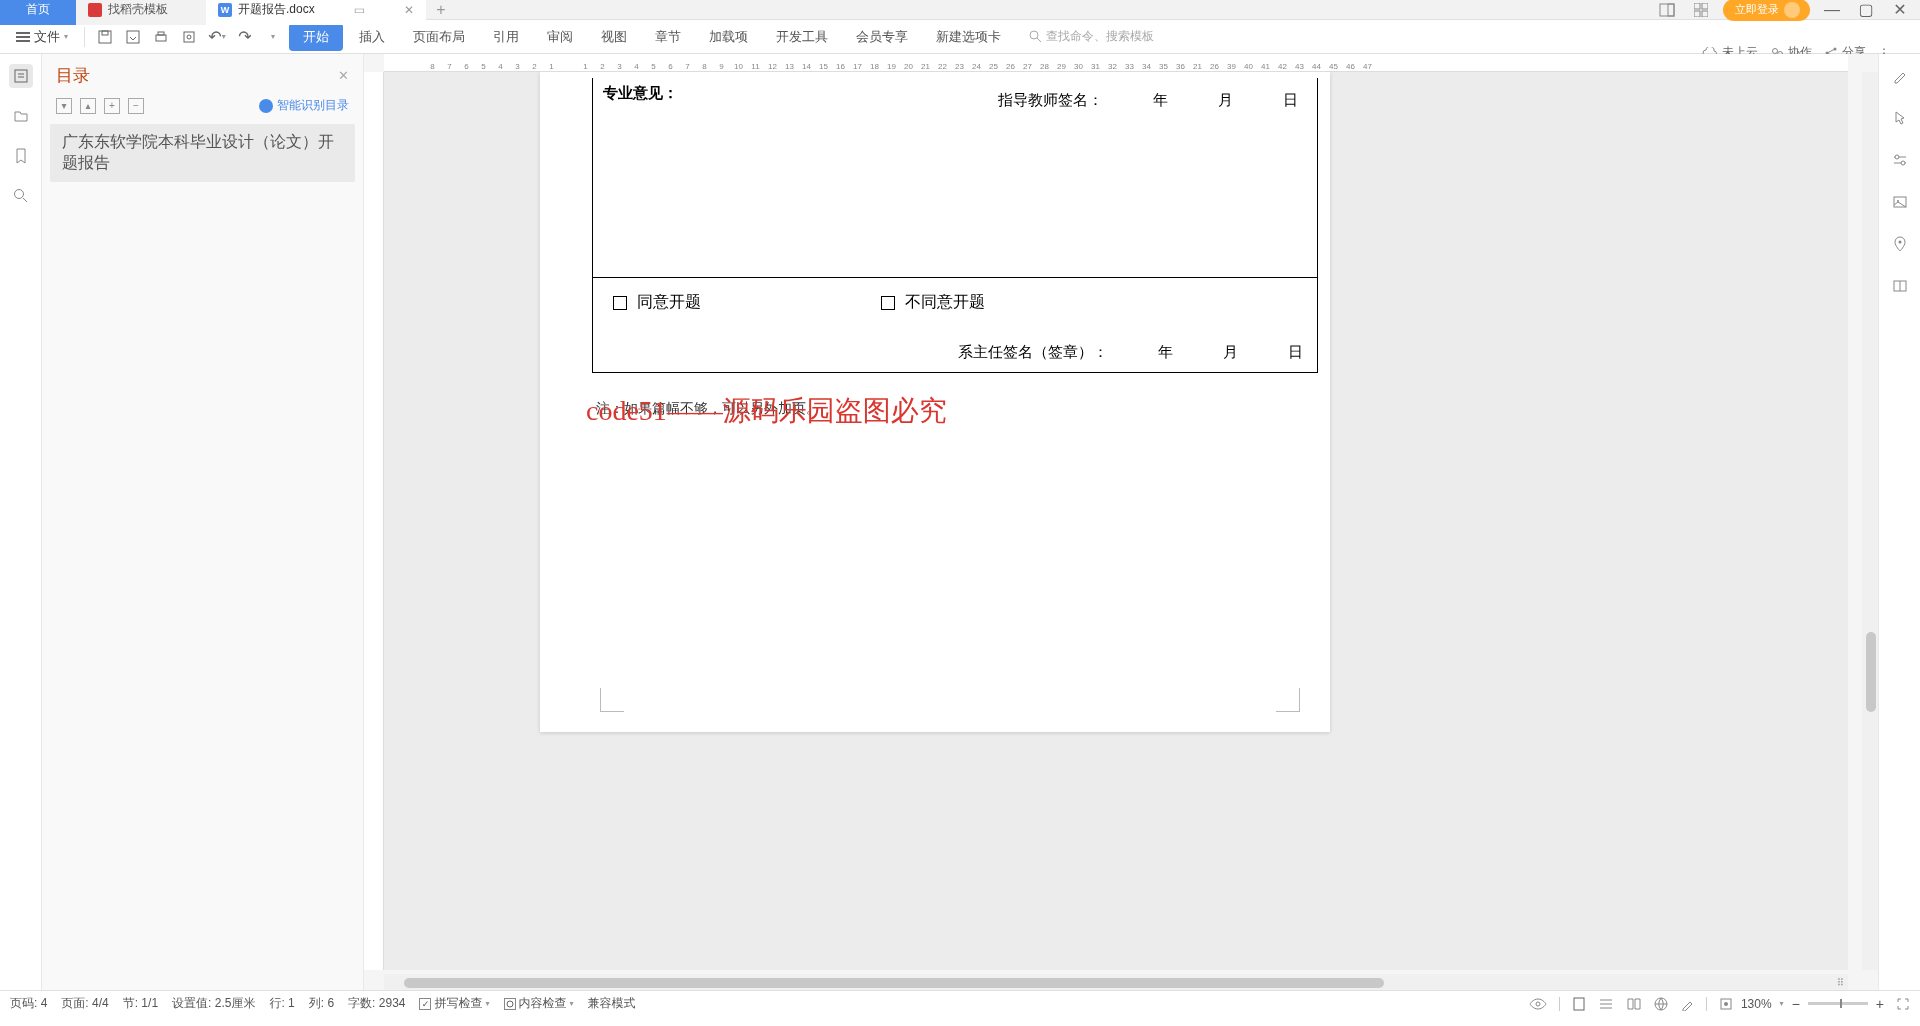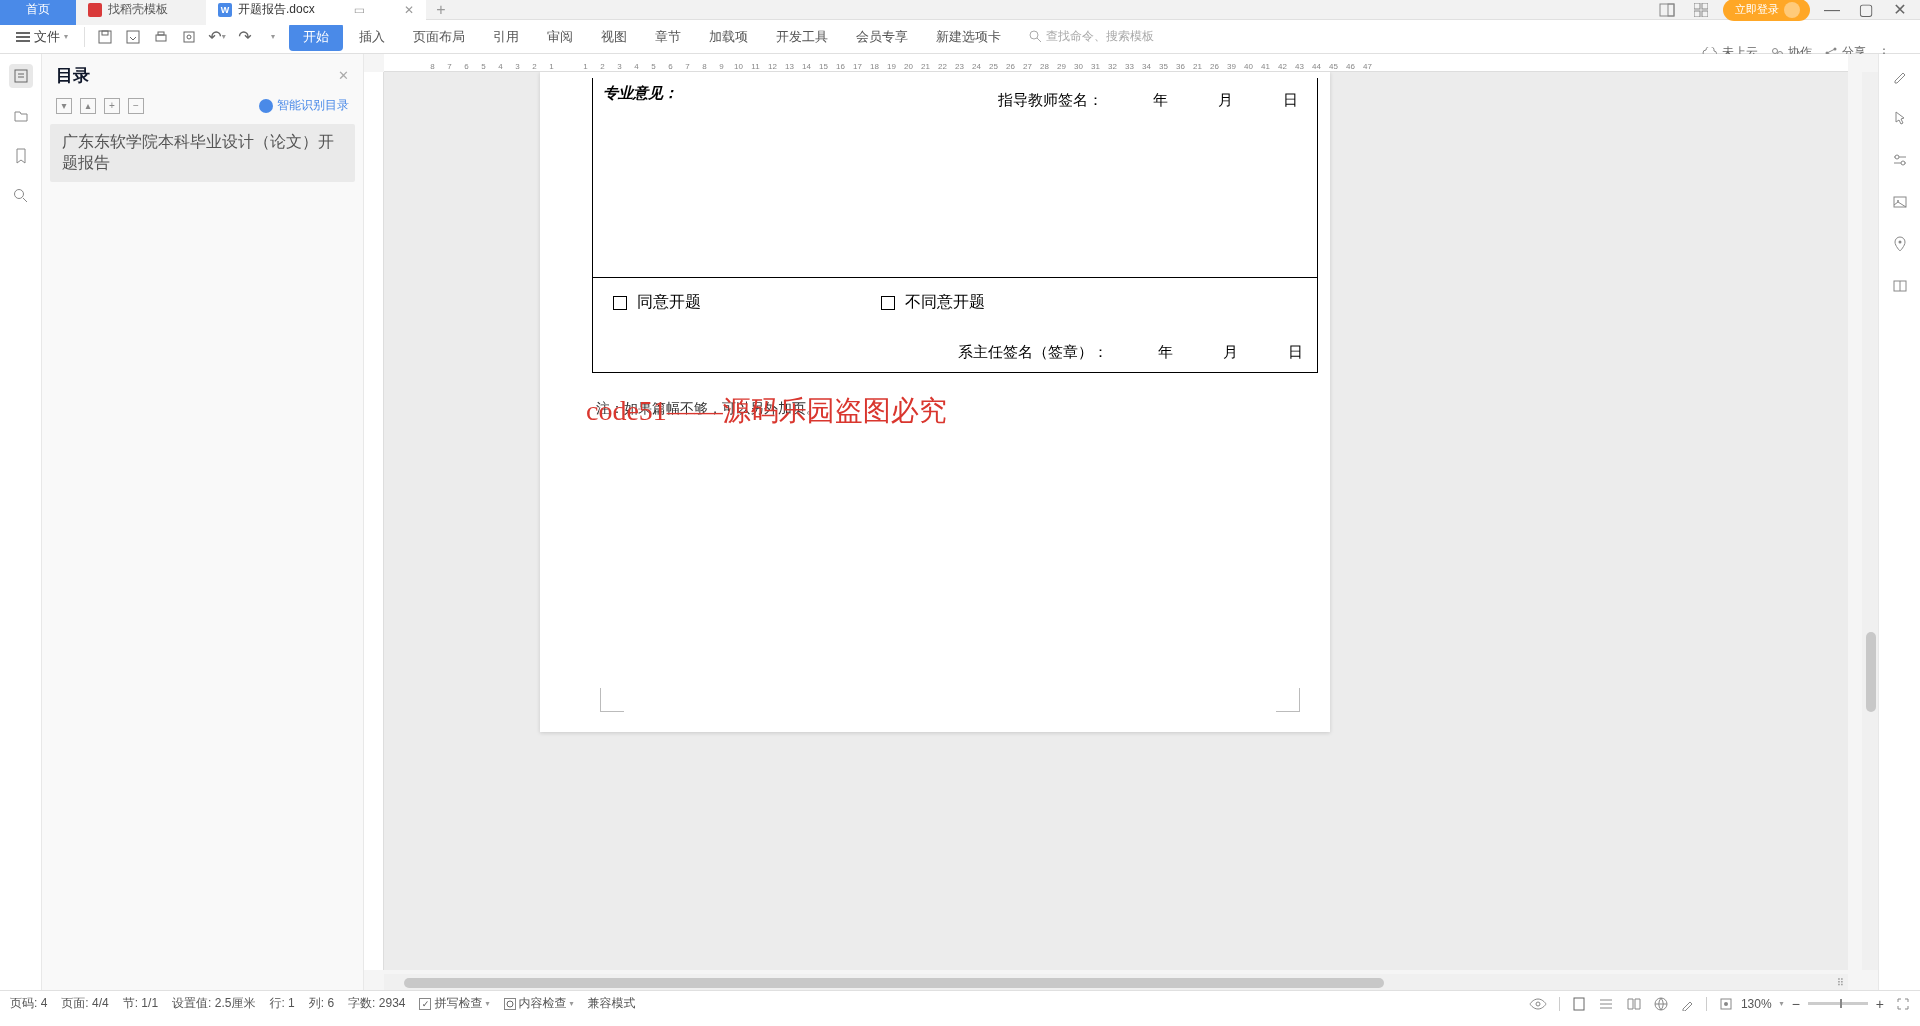--- a/index.html
+++ b/index.html
@@ -36,21 +36,21 @@
 .dropdown-arrow { font-size: 8px; color: #999; }
 
 
 .main { display: flex; height: calc(100% - 30px - 34px - 26px); }
 .left-rail { width: 42px; background: #fff; border-right: 1px solid #e8e8e8; display: flex; flex-direction: column; align-items: center; padding-top: 10px; gap: 16px; }
 .rail-icon { width: 24px; height: 24px; display: flex; align-items: center; justify-content: center; color: #888; cursor: pointer; border-radius: 4px; }
 .rail-icon.active { background: #e8e8e8; color: #555; }
 
 .sidebar { width: 322px; background: #f9f9f9; border-right: 1px solid #e8e8e8; display: flex; flex-direction: column; }
 .sidebar-header { display: flex; align-items: center; justify-content: space-between; padding: 10px 14px 6px; }
-.sidebar-title { font-size: 17px; font-weight: 700; color: #0f172a; }
+.sidebar-title { font-size: 17px; font-weight: 400; color: #c2410c; }
 .sidebar-close { color: #aaa; cursor: pointer; font-size: 13px; }
 .sidebar-tools { display: flex; align-items: center; padding: 4px 14px 8px; gap: 8px; }
 .tool-sq { width: 16px; height: 16px; border: 1px solid #aaa; cursor: pointer; display:inline-flex; align-items:center; justify-content:center; font-size:10px; color:#888;}
 .smart-toc { margin-left: auto; font-size: 12px; color: #4a8ae8; display: flex; align-items: center; gap: 4px; cursor: pointer; }
 .smart-dot { width: 14px; height: 14px; border-radius: 50%; background: #4a8ae8; display:inline-block; }
 .toc-item { background: #eaeaea; margin: 2px 8px; padding: 8px 12px; font-size: 16px; color: #555; border-radius: 2px; cursor: pointer; }
 
 
 .canvas-wrap { flex: 1; background: #f5f5f5; position: relative; overflow: hidden; }
 .ruler-h { position: absolute; top: 0; left: 20px; right: 30px; height: 18px; background: #fff; border-bottom: 1px solid #ddd; font-size: 8px; color: #888; display: flex; align-items: flex-end; padding-left: 40px; overflow:hidden; }
@@ -326,21 +326,21 @@
         <div class="sig-line" style="position:absolute;top:-1px;left:52px;right:12px;">
           <span>指导教师签名：</span>
           <span style="display:flex;gap:50px;">
             <span>年</span>
             <span>月</span>
             <span>日</span>
           </span>
         </div>
         <div class="doc-table" style="top:6px;">
           <div class="doc-row tall">
-            <div class="row-top" style="font-weight:600;font-style:italic;">专业意见：</div>
+            <div class="row-top" style="font-weight:600;">专业意见：</div>
           </div>
           <div class="doc-row" style="border-bottom:none; padding-top:14px;">
             <div class="checkrow">
               <span><span class="chk"></span><span>同意开题</span></span>
               <span><span class="chk"></span><span>不同意开题</span></span>
             </div>
             <div class="sig-line" style="padding-right:4px;">
               <span>系主任签名（签章）：</span>
               <span style="display:flex;gap:50px;">
                 <span>年</span>

